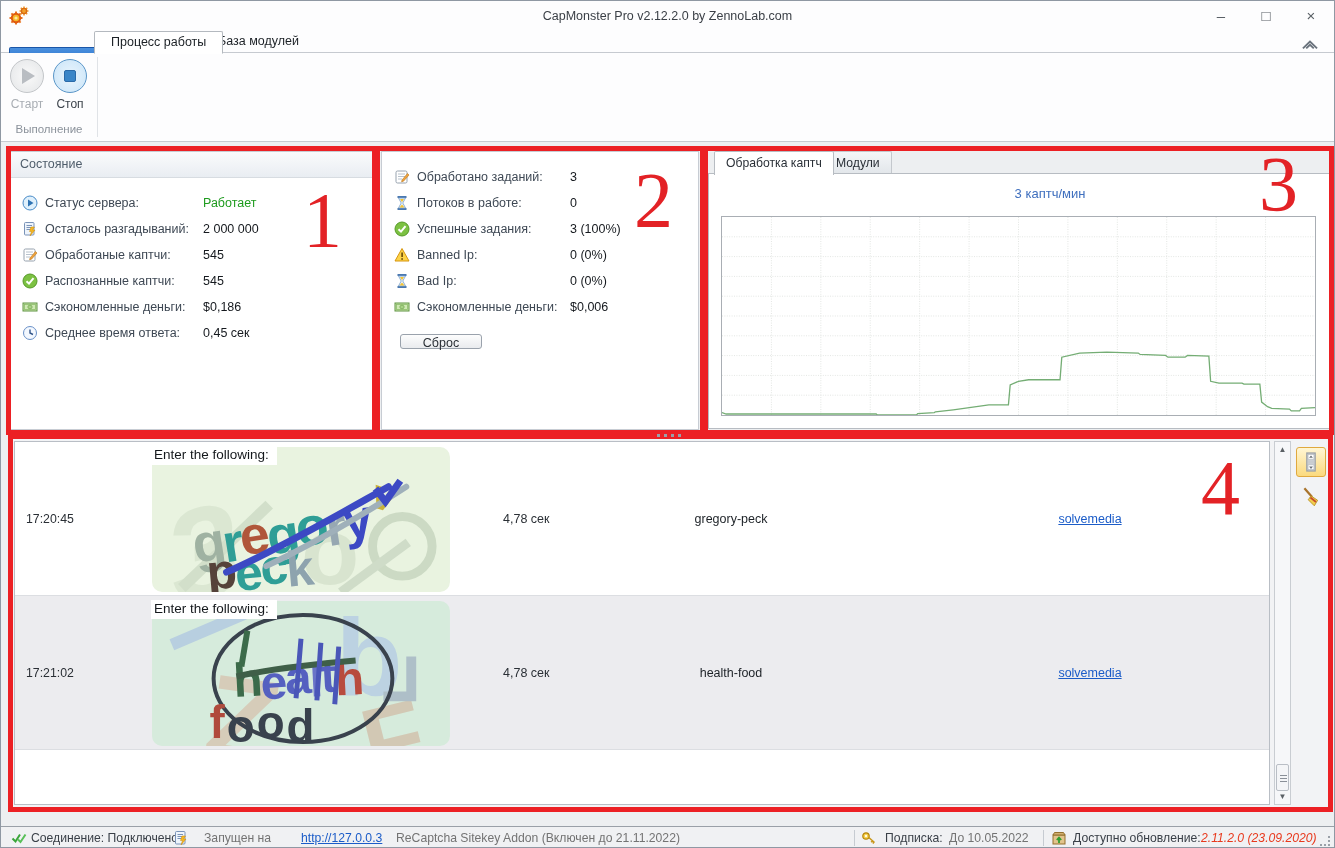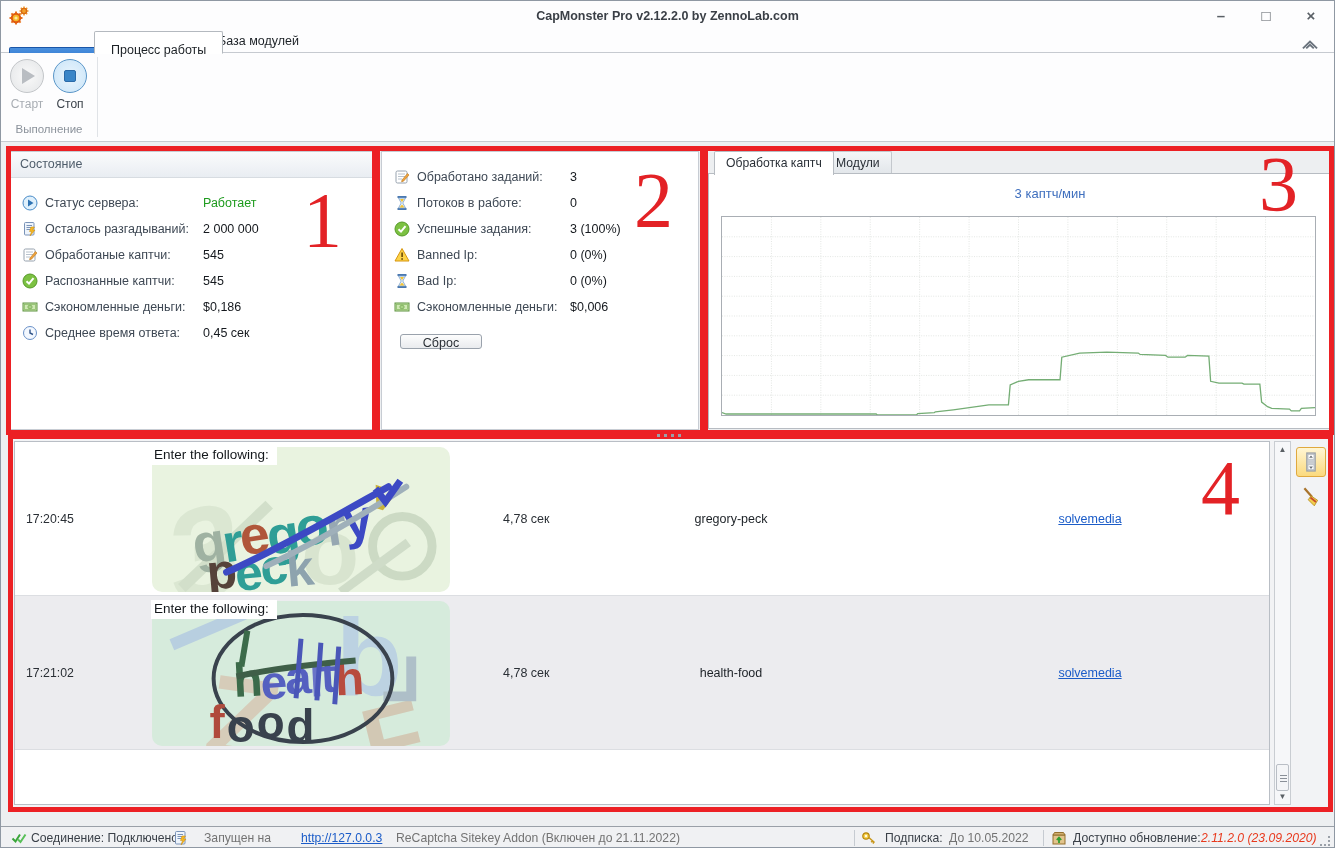--- a/index.html
+++ b/index.html
@@ -1,30 +1,30 @@
 <!DOCTYPE html>
 <html><head>
 <meta charset="utf-8">
 <style>
   html,body{margin:0;padding:0;background:#d8dade;}
   #app{position:relative;width:1335px;height:848px;background:#fdfdfe;border:1px solid #8f98a3;
        box-sizing:border-box;font-family:"Liberation Sans",sans-serif;font-size:12.5px;color:#2b3138;overflow:hidden;}
   #app *{box-sizing:border-box;}
 
   
-  .titlebar{position:absolute;left:0;top:0;width:100%;height:30px;background:#fdfdfe;font-weight:bold;}
+  .titlebar{position:absolute;left:0;top:0;width:100%;height:30px;background:#fdfdfe;}
   .app-logo{position:absolute;left:7px;top:4px;width:22px;height:22px;}
   .win-title{position:absolute;left:0;top:0;width:100%;height:30px;line-height:30px;text-align:center;color:#3a3f46;font-size:12.5px;}
   .win-btn{position:absolute;top:3px;width:34px;height:24px;text-align:center;line-height:24px;color:#5a6066;font-size:15px;cursor:default;}
 
   
   .tabrow{position:absolute;left:0;top:30px;width:100%;height:22px;border-bottom:1px solid #c6cad0;}
   .tab-file{position:absolute;left:8px;top:16px;height:22px;padding:4px 14px;line-height:21px;color:#fff;
             background:linear-gradient(#4a90de,#1d63c2);border:1px solid #1a56a8;border-bottom:none;border-radius:2px 2px 0 0;}
-  .tab-sel{position:absolute;left:93px;top:0;height:23px;padding:8px 16px;line-height:21px;color:#1c2126;background:#fff;
+  .tab-sel{position:absolute;left:93px;top:0;height:23px;padding:0 16px;line-height:21px;color:#1c2126;background:#fff;
            border:1px solid #b4b9bf;border-bottom:1px solid #fff;border-radius:2px 2px 0 0;z-index:2;}
   .tab-plain{position:absolute;left:205px;top:0;height:22px;padding:0 12px;line-height:21px;color:#1c2126;}
   .collapse-btn{position:absolute;left:1298px;top:34px;width:22px;height:16px;}
 
   
   .ribbon{position:absolute;left:0;top:52px;width:100%;height:89px;background:#fdfdfe;border-bottom:1px solid #c6cad0;}
   .rb-btn{position:absolute;top:6px;width:40px;text-align:center;}
   .rb-circle{width:34px;height:34px;border-radius:50%;margin:0 auto;position:relative;}
   .rb-start .rb-circle{background:radial-gradient(#fafafa,#e3e5e7);border:1px solid #c3c6c9;}
   .rb-stop .rb-circle{background:radial-gradient(#eaf5fd,#c9e4f8);border:1px solid #5a96c8;}

